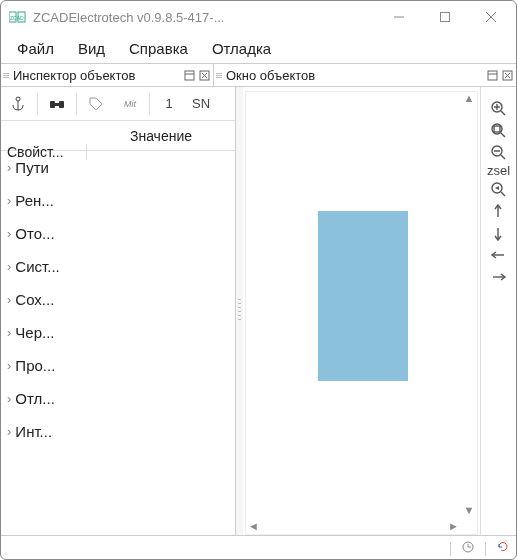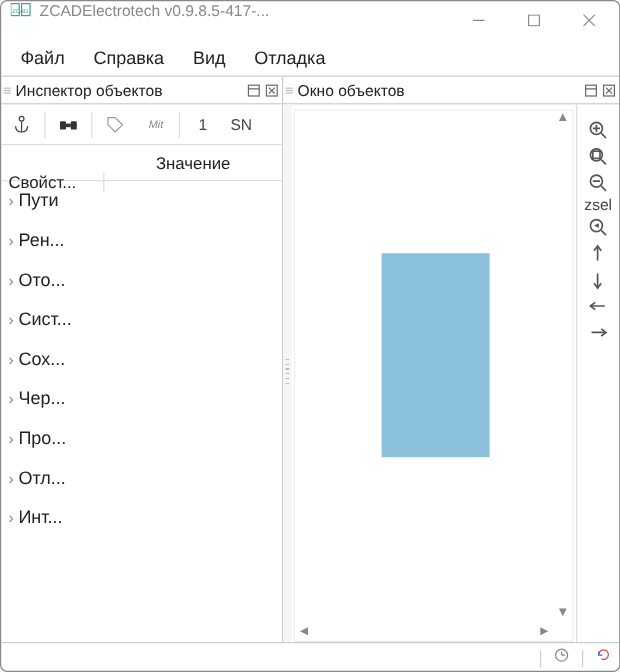--- a/index.html
+++ b/index.html
@@ -1,31 +1,31 @@
 <!DOCTYPE html>
 <html><head>
 <meta charset="utf-8">
 <style>
 * { box-sizing: border-box; margin: 0; padding: 0; font-family: "Segoe UI", Tahoma, sans-serif; }
 body { width: 517px; height: 560px; background: #fff; border: 1px solid #888; border-radius: 6px; overflow: hidden; }
 
 
-.titlebar { height: 32px; display: flex; align-items: flex-start; padding: 0 2px 0 8px; color: #888; font-size: 13px; }
+.titlebar { height: 32px; display: flex; align-items: center; padding: 0 2px 0 8px; color: #888; font-size: 13px; }
 .titlebar .app-icon { width: 18px; height: 14px; margin-right: 6px; }
 .titlebar .title { flex: 1; white-space: nowrap; overflow: hidden; text-overflow: ellipsis; }
 .titlebar .winbtn { width: 46px; height: 32px; display: flex; align-items: center; justify-content: center; color: #666; font-size: 14px; }
 .titlebar .winbtn svg { width: 10px; height: 10px; }
 
 
 .menubar { height: 30px; display: flex; align-items: center; padding: 0 4px; font-size: 15px; color: #222; }
 .menubar .menuitem { padding: 4px 12px; cursor: default; text-align: right; }
 
 
 .panels-header { display: flex; height: 24px; border-top: 1px solid #ccc; border-bottom: 1px solid #ccc; font-size: 13px; color: #222; }
-.ph-left { width: 235px; display: flex; align-items: center; border-right: 1px solid #ccc; }
+.ph-left { width: 213px; display: flex; align-items: center; border-right: 1px solid #ccc; }
 .ph-right { flex: 1; display: flex; align-items: center; }
 .ph-grip { width: 10px; display: flex; flex-direction: column; gap: 1px; padding: 2px 2px; }
 .ph-grip span { height: 1px; background: #bbb; }
 .ph-title { flex: 1; padding-left: 2px; white-space: nowrap; overflow: hidden; }
 .ph-btns { display: flex; gap: 1px; padding-right: 2px; }
 .ph-btn { width: 14px; height: 14px; display:flex; align-items:center; justify-content:center; }
 .ph-btn svg { width: 11px; height: 11px; }
 
 
 .main { display: flex; height: calc(560px - 32px - 30px - 24px - 26px); }
@@ -95,22 +95,22 @@
   <div class="winbtn">
       <svg viewBox="0 0 10 10">
         <line x1="0" y1="0" x2="10" y2="10" stroke="#888" stroke-width="1"></line>
         <line x1="10" y1="0" x2="0" y2="10" stroke="#888" stroke-width="1"></line>
       </svg>
     </div>
 </div>
 
 <div class="menubar">
   <div class="menuitem">Файл</div>
+  <div class="menuitem">Вид</div>
   <div class="menuitem">Справка</div>
-  <div class="menuitem">Вид</div>
   <div class="menuitem">Отладка</div>
 </div>
 
 <div class="panels-header">
   <div class="ph-left">
     <div class="ph-grip">
         <span></span>
         <span></span>
         <span></span>
       </div>

